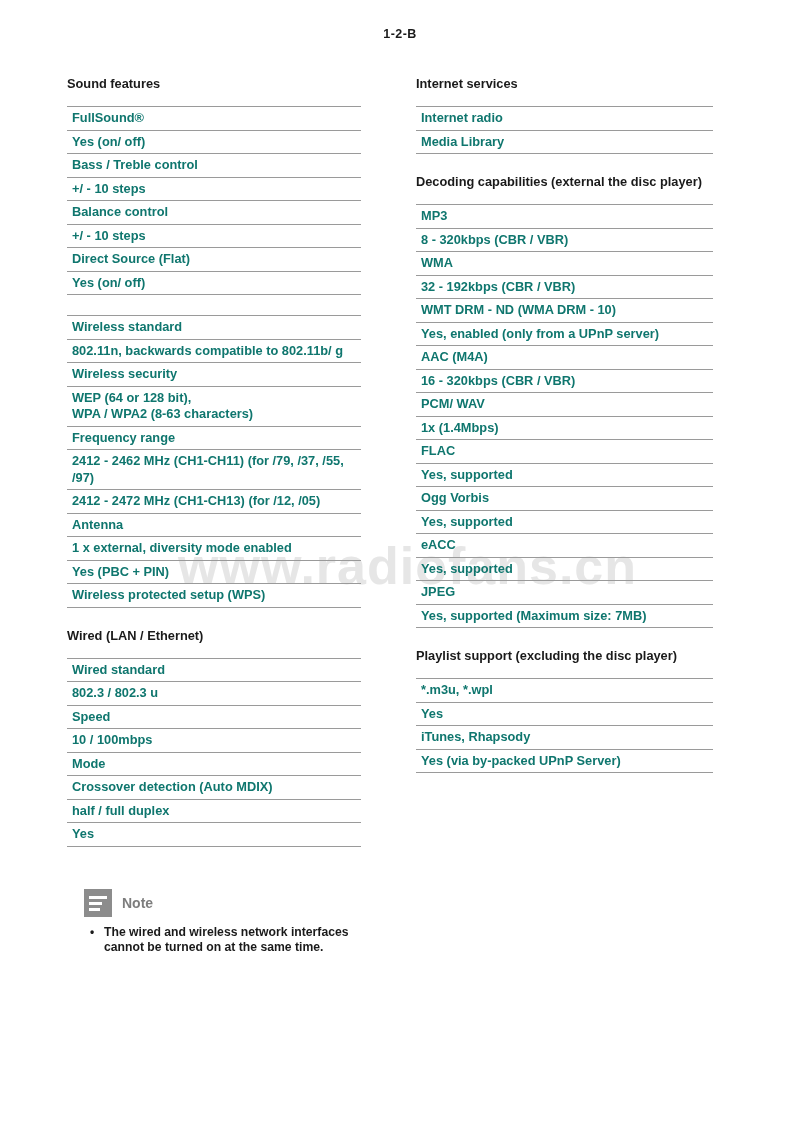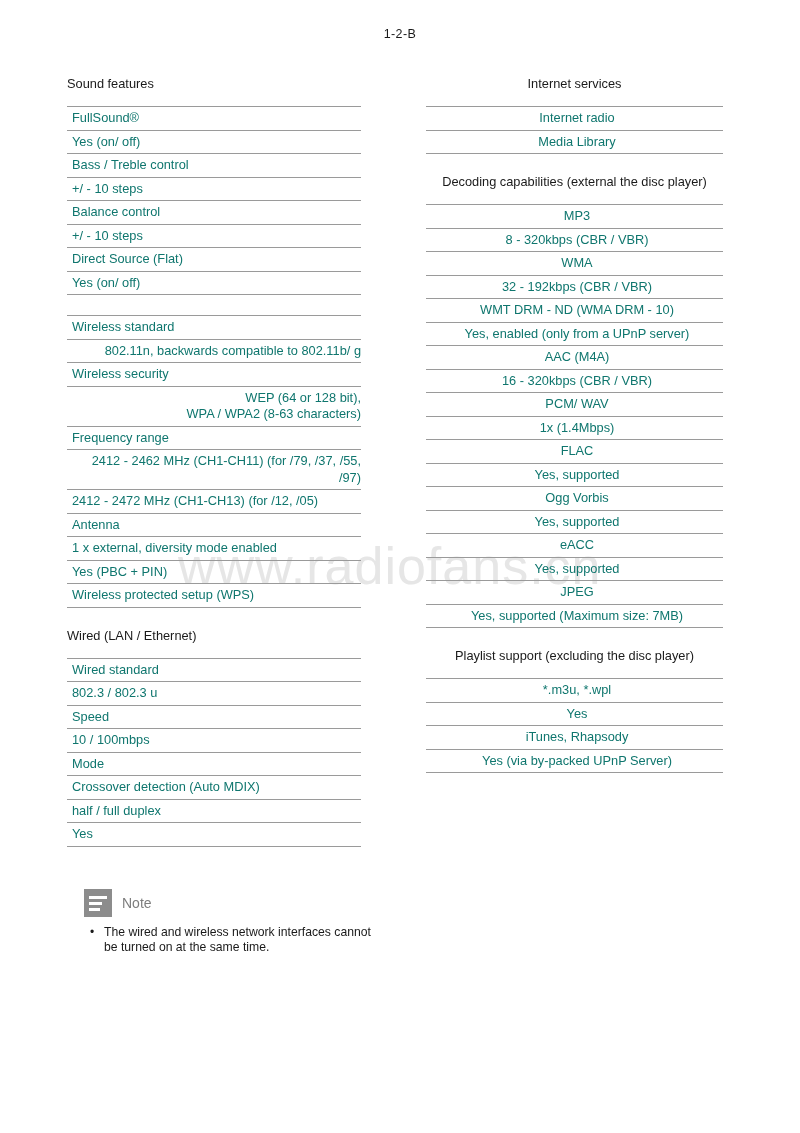--- a/index.html
+++ b/index.html
@@ -13,20 +13,21 @@
     font-family: "Liberation Sans", sans-serif;
     color: #1a1a1a;
     position: relative;
     overflow: hidden;
   }
 
   .page {
     position: relative;
     width: 800px;
     height: 988px;
+    font-weight: bold;
   }
 
   
   .page-header {
     position: absolute;
     top: 27px;
     left: 0;
     width: 800px;
     text-align: center;
     font-size: 12.5px;
@@ -49,21 +50,21 @@
     text-align: center;
   }
 
   
   .col {
     position: absolute;
     top: 76px;
     z-index: 2;
   }
   .col-left  { left: 67px;  width: 294px; }
-  .col-right { left: 426px; width: 297px; text-align: center; }
+  .col-right { left: 416px; width: 297px; }
 
   
   .section-title {
     font-size: 12.8px;
     line-height: 16px;
     color: #1a1a1a;
     margin: 0 0 14px 0;
   }
   .section + .section { margin-top: 0; }
   .section { margin-bottom: 20px; }
@@ -78,21 +79,20 @@
   .spec-table td {
     border-bottom: 1px solid #9a9a9a;
     font-size: 12.8px;
     line-height: 16.5px;
     padding: 3px 0 3px 5px;
     color: #0f766e;
     white-space: nowrap;
   }
   .spec-table td.wrap {
     white-space: normal;
-    text-align: right;
   }
 
   
   .note-block {
     position: absolute;
     left: 84px;
     top: 889px;
     width: 300px;
     z-index: 2;
   }

